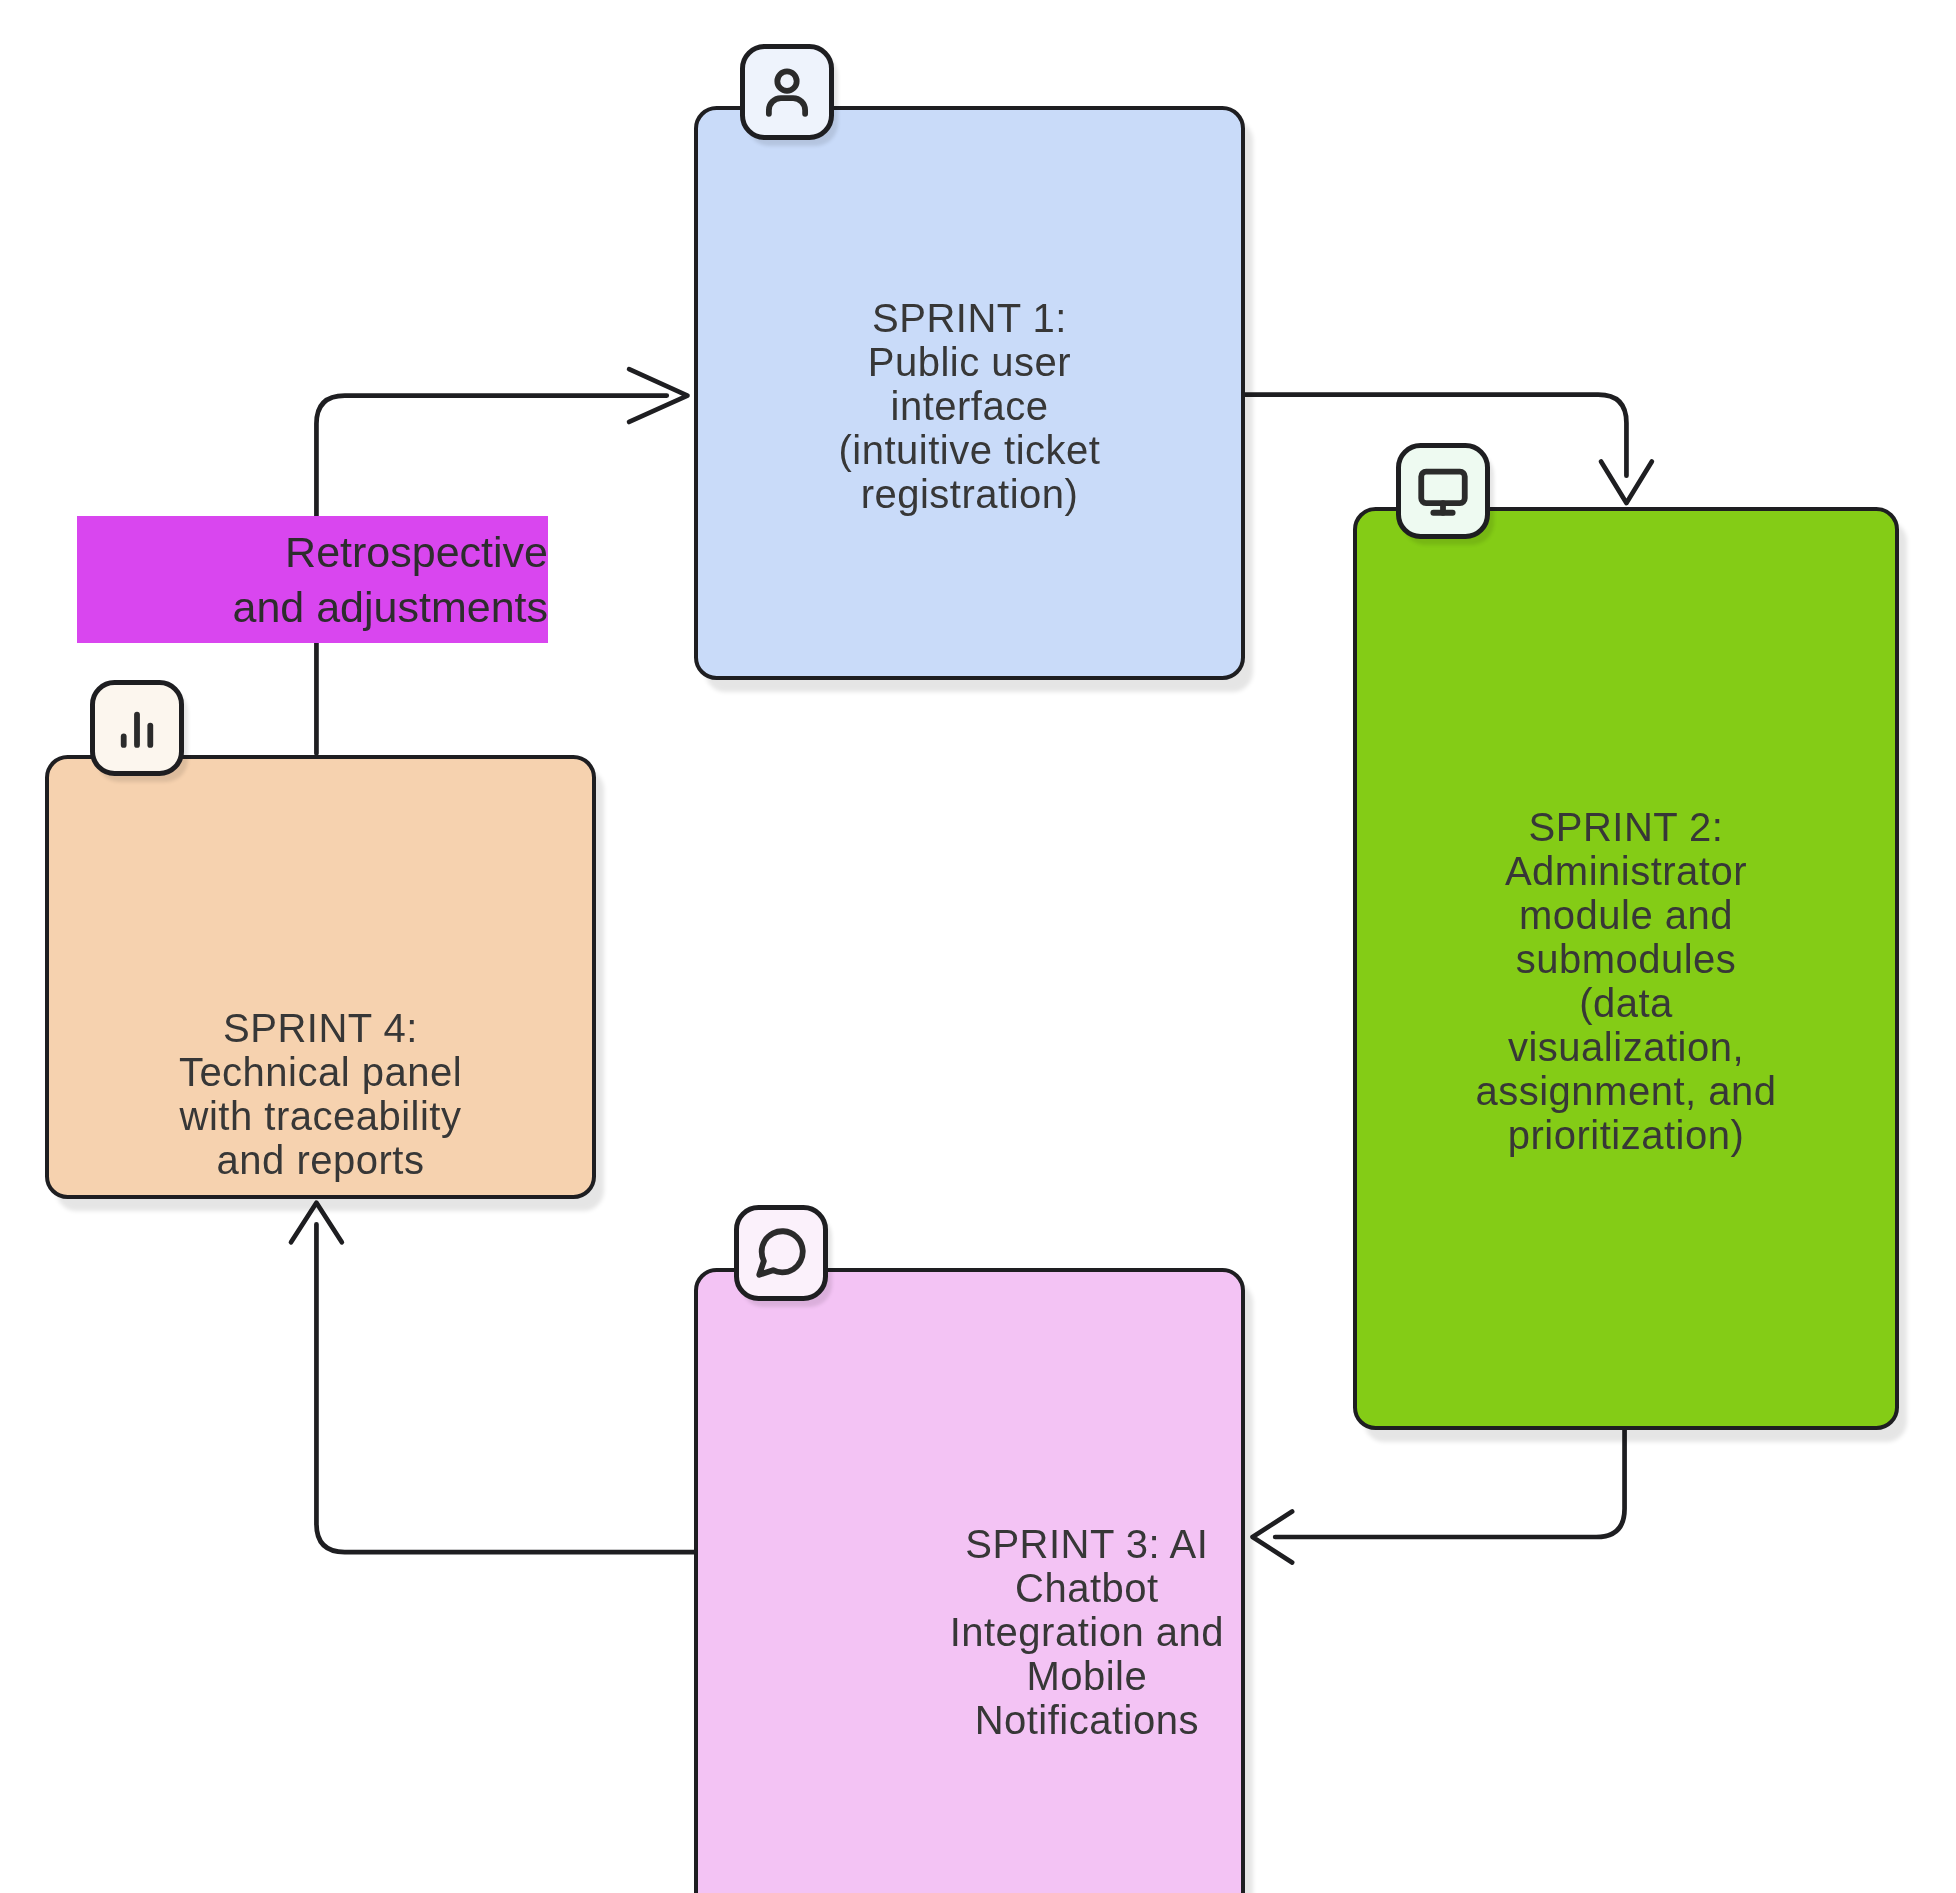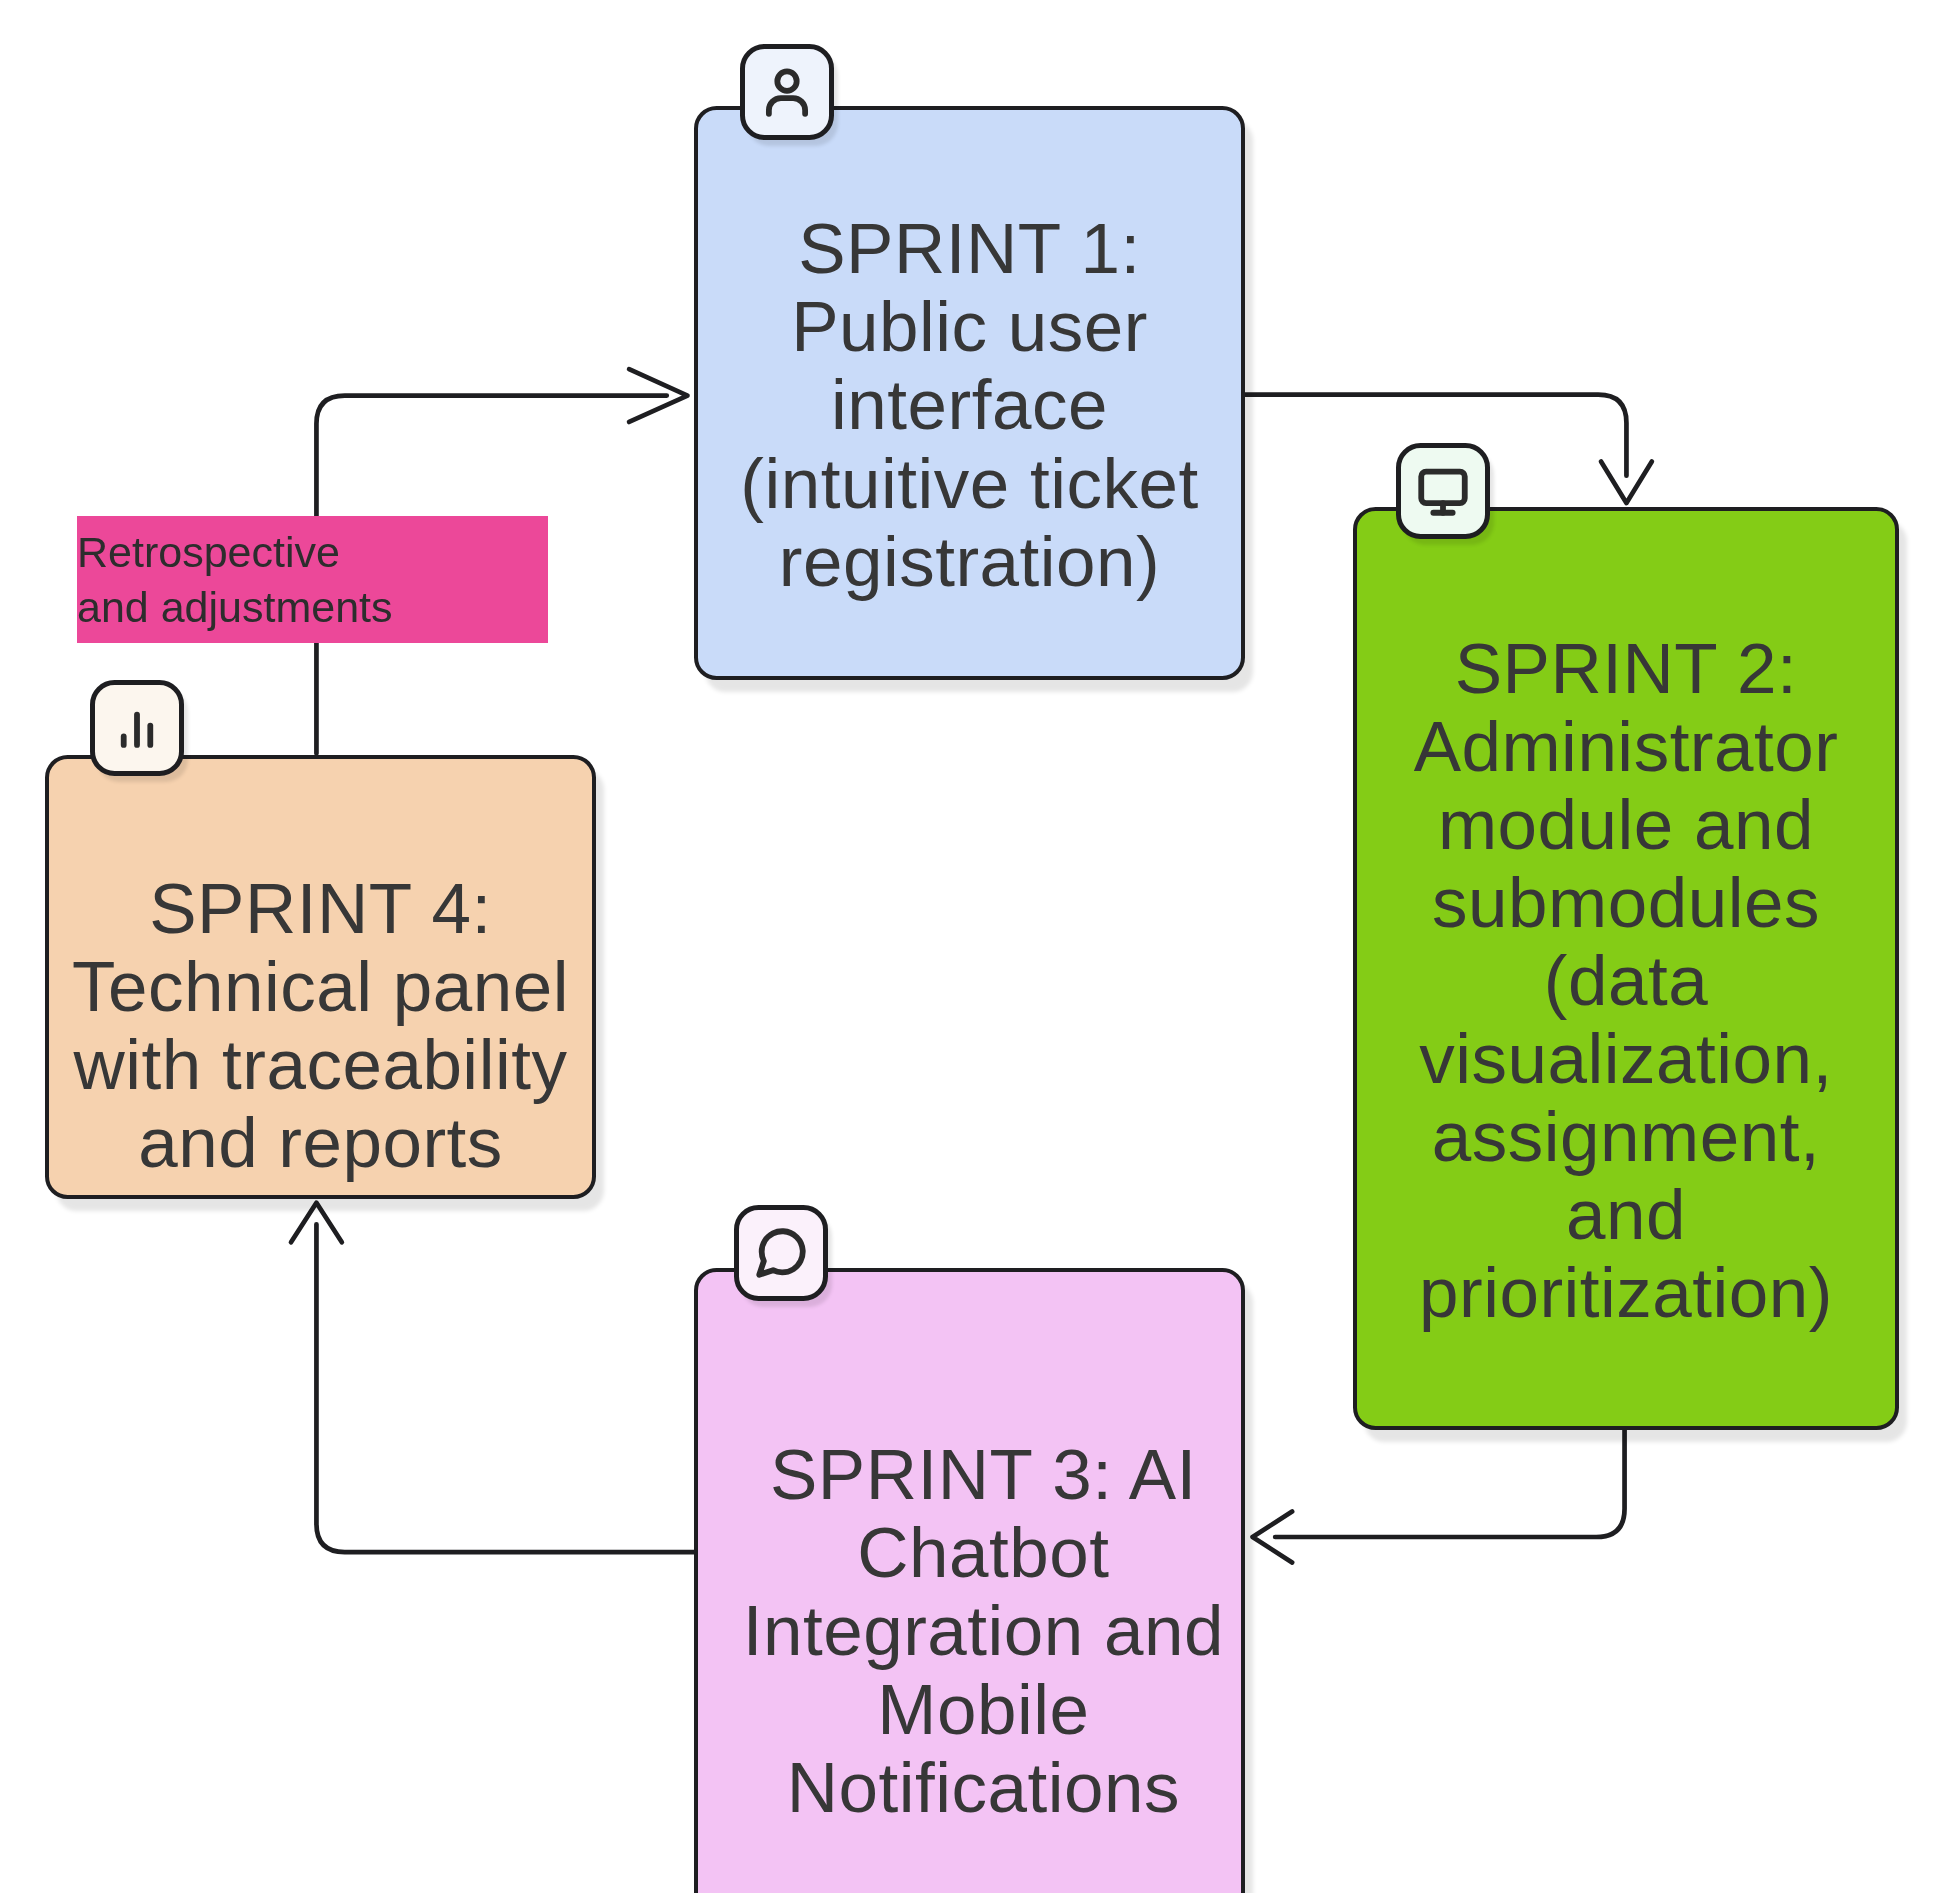--- a/index.html
+++ b/index.html
@@ -18,42 +18,42 @@
     border-radius:22.6px;
     box-shadow:9.4px 13px 4.7px -1.9px rgba(0,0,0,0.10);
     display:flex;align-items:center;justify-content:center;
     text-align:center;
     z-index:2;
     box-sizing:border-box;
     padding:38px 17px 13px 17px;
   }
   .node-text{
     white-space:pre-line;
-    font-size:71px;
+    font-size:40px;
     line-height:1.1;
     color:#373737;
     letter-spacing:0.5px;
   }
   .badge{
     position:absolute;
     width:94px;height:96px;
     border:5.6px solid #1e1e21;
     border-radius:24.5px;
     display:flex;align-items:center;justify-content:center;
     z-index:3;
     box-shadow:5.6px 7.5px 3.8px -1.9px rgba(0,0,0,0.10);
     box-sizing:border-box;
   }
   .badge svg{width:58px;height:58px;stroke:#2b2b2b;fill:none;stroke-width:2.4;stroke-linecap:round;stroke-linejoin:round;}
   #edge-label{
     position:absolute;
     left:77px;top:516px;width:471px;
-    background:#ec4899;
+    background:#d946ef;
     padding:9.4px 0;
-    text-align:left;
+    text-align:right;
     font-size:43px;line-height:1.26;
     color:#2d2d2d;
     white-space:pre-line;
     z-index:2;
   }
   
   #node-sprint-1{left:694px;top:106px;width:551px;height:574px;}
   #node-sprint-2{left:1353px;top:507px;width:546px;height:923px;}
   #node-sprint-3{left:694px;top:1268px;width:551px;height:702px;justify-content:flex-end;}
   #node-sprint-4{left:45px;top:755px;width:551px;height:444px;align-items:flex-end;}

